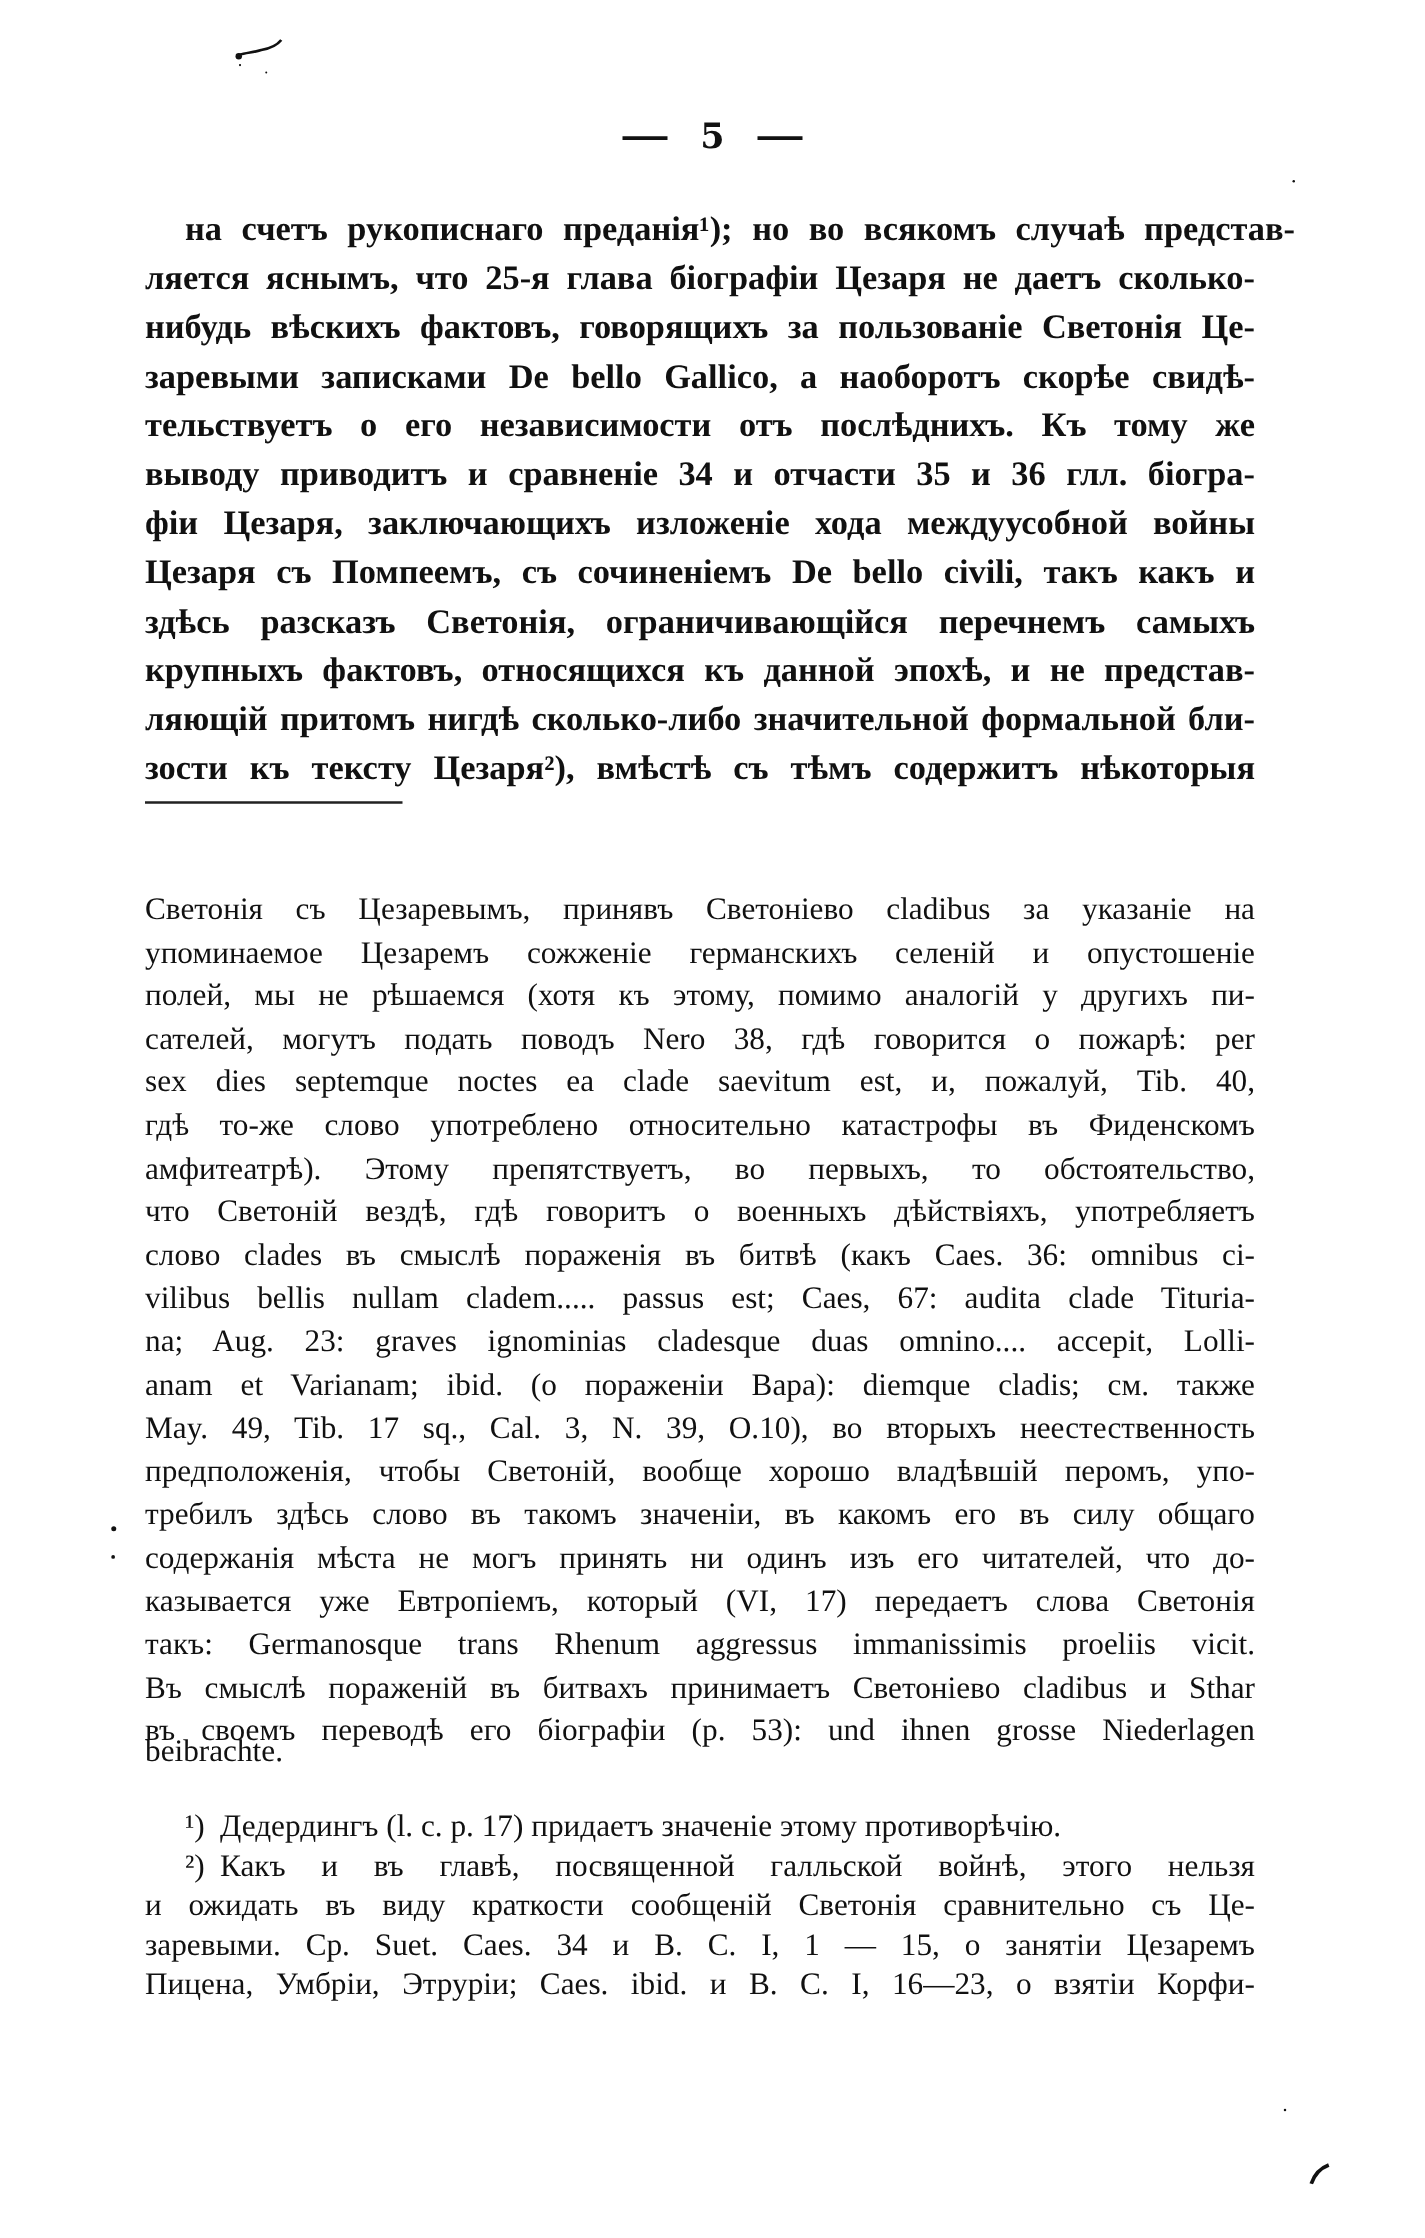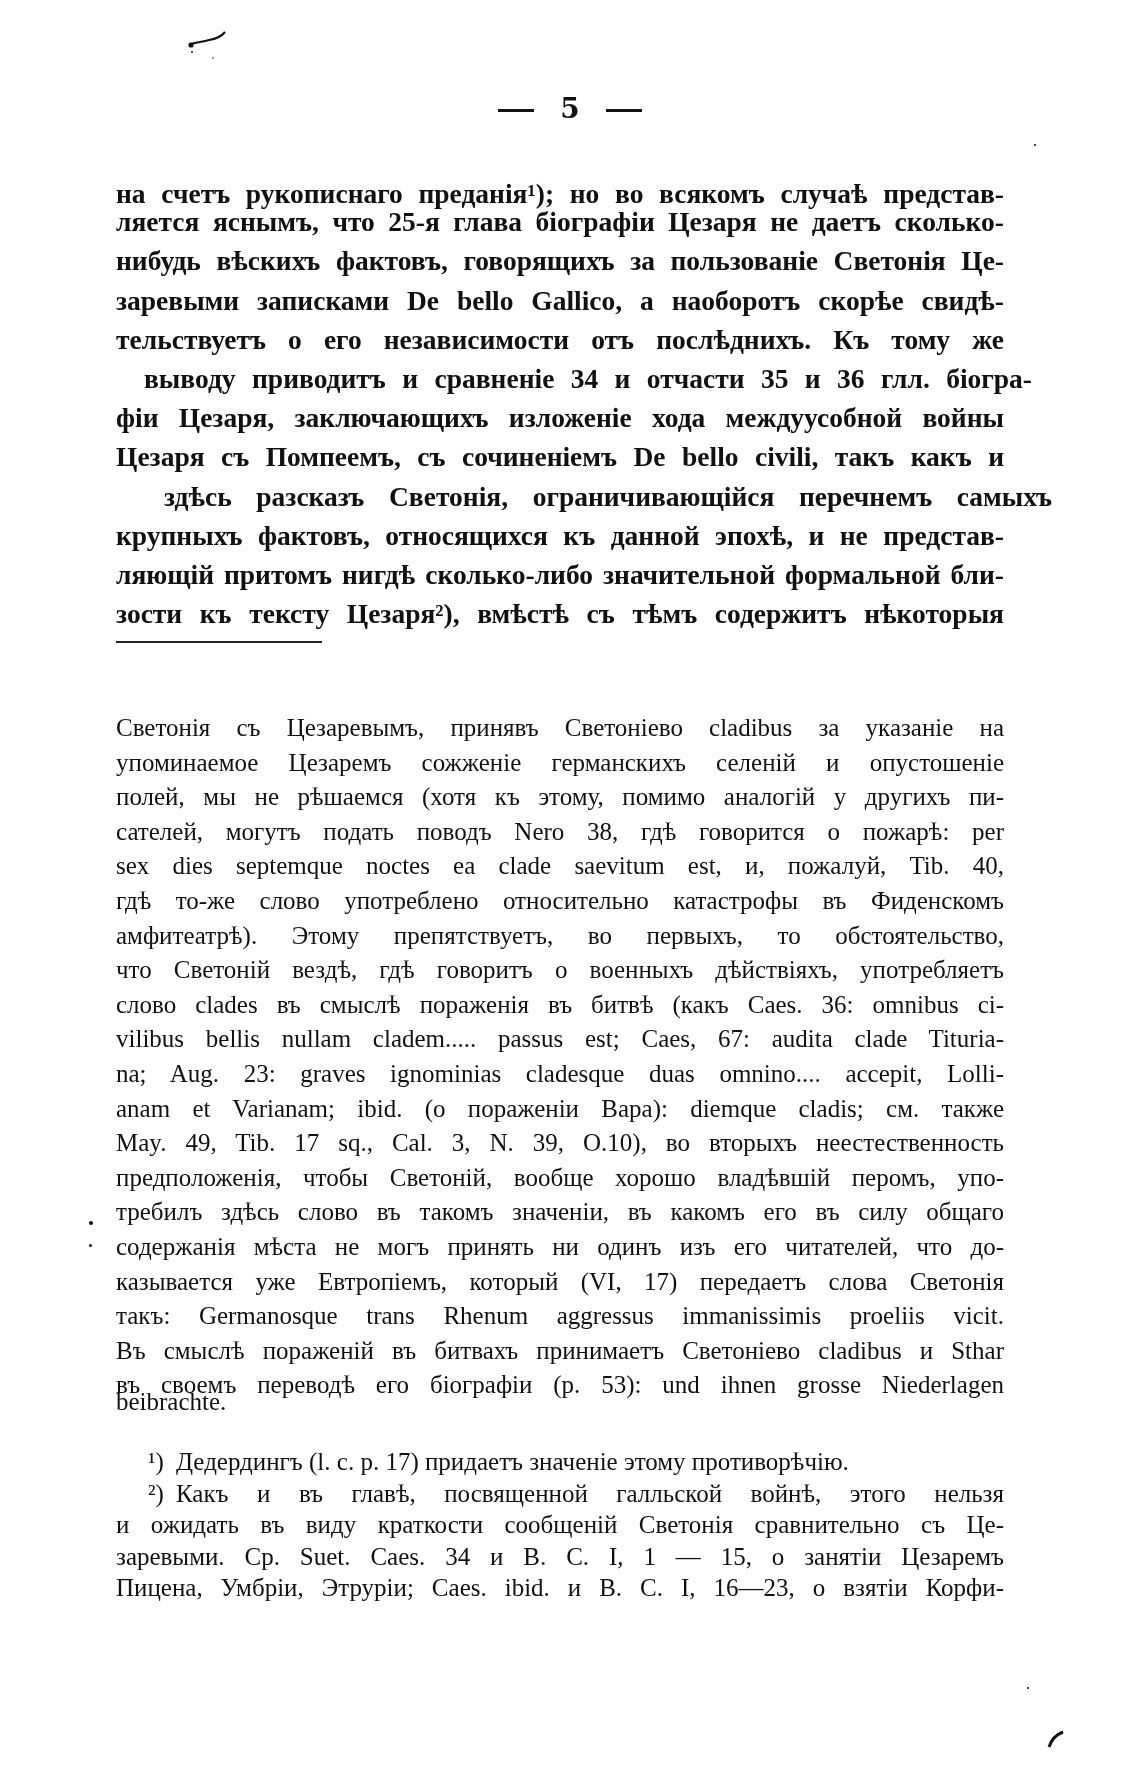--- a/index.html
+++ b/index.html
@@ -37,29 +37,29 @@
   <div class="speck" style="left:1027px;top:1687px;width:2px;height:2px"></div>
   <div class="speck" style="left:1034px;top:144px;width:2px;height:2px"></div>
   <div class="speck" style="left:89px;top:1221px;width:4px;height:4px"></div>
   <div class="speck" style="left:89px;top:1244px;width:3px;height:3px"></div>
 
   <div class="pgnum">
     <span class="dash"></span><span>5</span><span class="dash"></span>
   </div>
 
   <div id="main-text">
-      <div class="line main" style="top: 174px;">на счетъ рукописнаго преданія¹); но во всякомъ случаѣ представ-</div>
+      <div class="line main" style="top: 163px; margin-left: 32px;">на счетъ рукописнаго преданія¹); но во всякомъ случаѣ представ-</div>
       <div class="line main" style="top: 202.2px;">ляется яснымъ, что 25-я глава біографіи Цезаря не даетъ сколько-</div>
       <div class="line main" style="top: 241.4px;">нибудь вѣскихъ фактовъ, говорящихъ за пользованіе Светонія Це-</div>
       <div class="line main" style="top: 280.6px;">заревыми записками De bello Gallico, а наоборотъ скорѣе свидѣ-</div>
       <div class="line main" style="top: 319.8px;">тельствуетъ о его независимости отъ послѣднихъ. Къ тому же</div>
-      <div class="line main" style="top: 359px; margin-left: 28px;">выводу приводитъ и сравненіе 34 и отчасти 35 и 36 глл. біогра-</div>
+      <div class="line main" style="top: 359px;">выводу приводитъ и сравненіе 34 и отчасти 35 и 36 глл. біогра-</div>
       <div class="line main" style="top: 398.2px;">фіи Цезаря, заключающихъ изложеніе хода междуусобной войны</div>
       <div class="line main" style="top: 437.4px;">Цезаря съ Помпеемъ, съ сочиненіемъ De bello civili, такъ какъ и</div>
-      <div class="line main" style="top: 476.6px; margin-left: 48px;">здѣсь разсказъ Светонія, ограничивающійся перечнемъ самыхъ</div>
+      <div class="line main" style="top: 476.6px;">здѣсь разсказъ Светонія, ограничивающійся перечнемъ самыхъ</div>
       <div class="line main" style="top: 515.8px;">крупныхъ фактовъ, относящихся къ данной эпохѣ, и не представ-</div>
       <div class="line main" style="top: 555px;">ляющій притомъ нигдѣ сколько-либо значительной формальной бли-</div>
       <div class="line main" style="top: 594.2px;">зости къ тексту Цезаря²), вмѣстѣ съ тѣмъ содержитъ нѣкоторыя</div>
     </div>
 
   <div class="rule"></div>
 
   <div id="fn-cont">
       <div class="line fn" style="top: 711px;">Светонія съ Цезаревымъ, принявъ Светоніево cladibus за указаніе на</div>
       <div class="line fn" style="top: 745.6px;">упоминаемое Цезаремъ сожженіе германскихъ селеній и опустошеніе</div>

